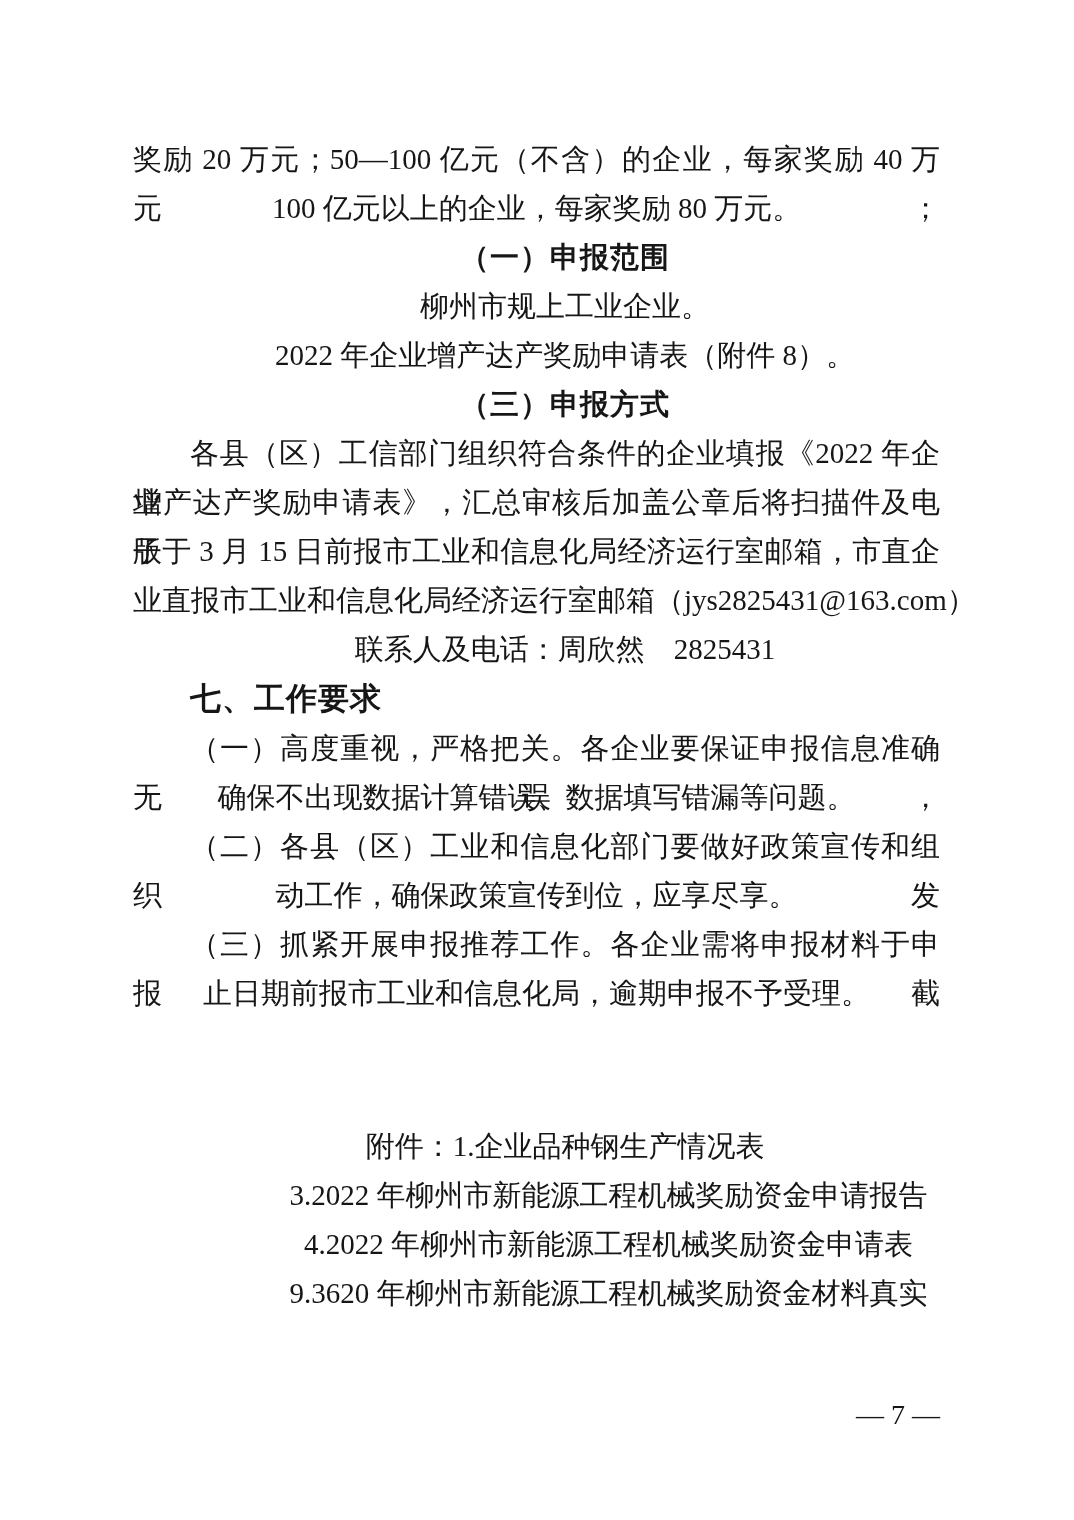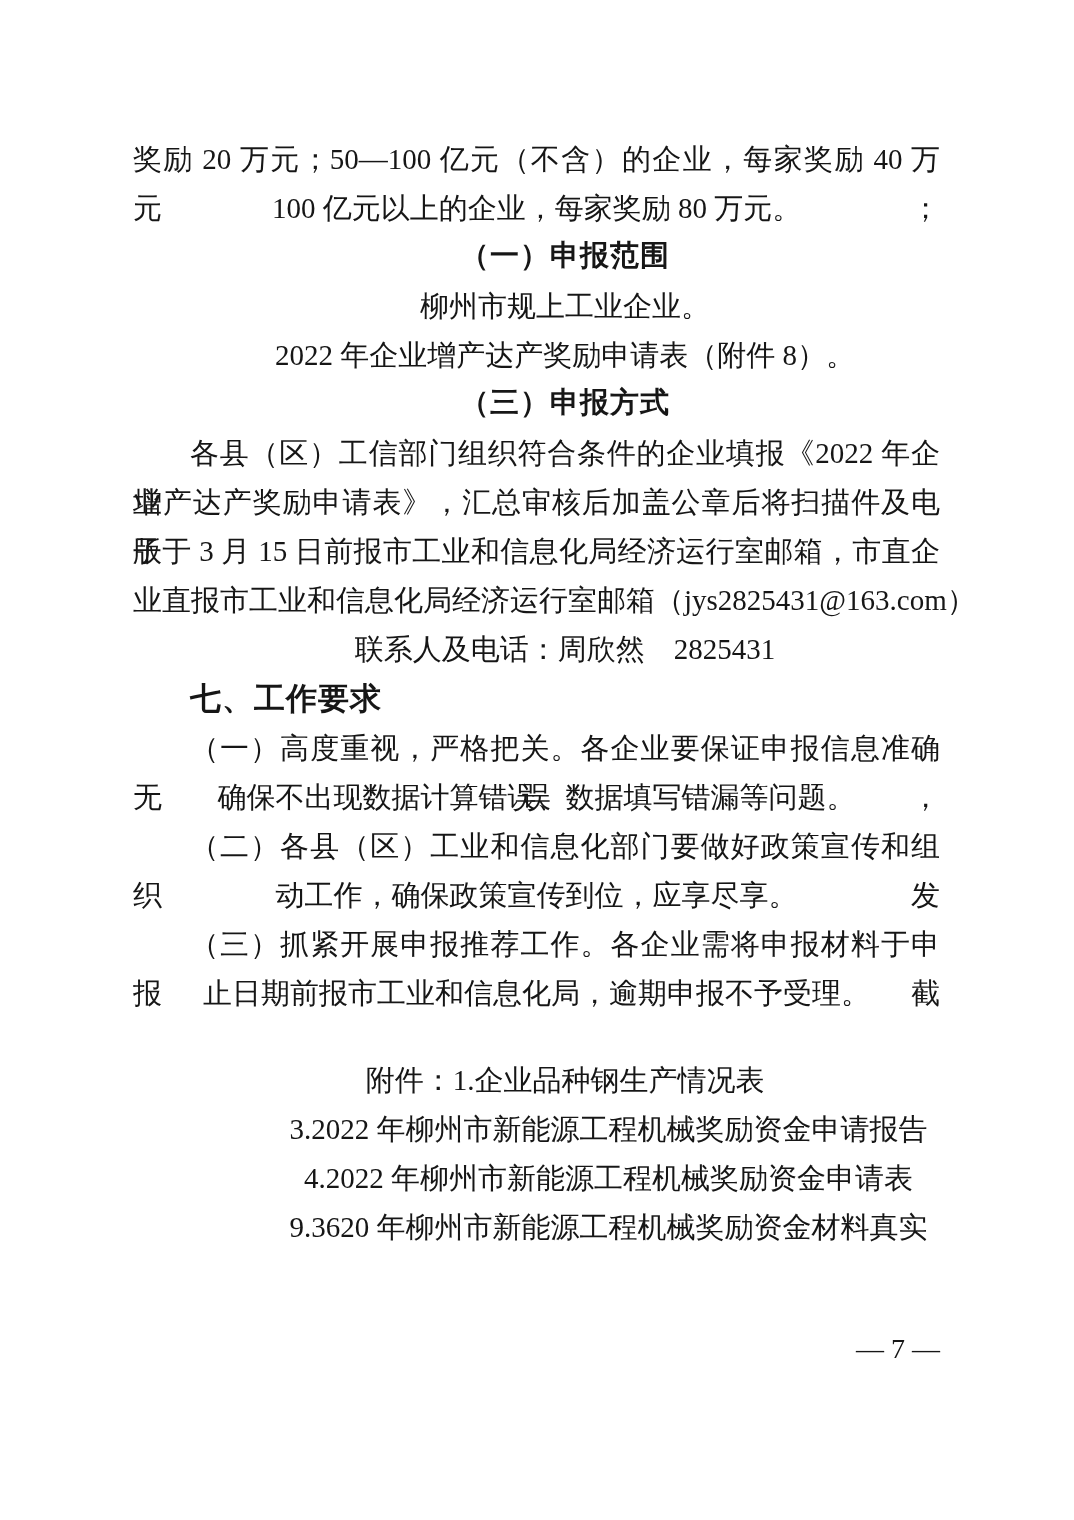--- a/index.html
+++ b/index.html
@@ -33,33 +33,32 @@
   .line.just {
     white-space: normal;
     text-align: justify;
     text-align-last: justify;
   }
   .line.ind { padding-left: 57px; }
   .line.ind.just { padding-left: 0; text-indent: 57px; }
   .sub-heading {
     font-weight: bold;
     letter-spacing: 1px;
-    font-family: Liberation Mono, monospace;
   }
   .main-heading {
     font-family: "Liberation Sans", "DejaVu Sans", sans-serif;
     font-weight: bold;
     font-size: 31px;
     line-height: 50px;
     height: 50px;
     margin-top: 0;
     padding-left: 57px;
     letter-spacing: 1px;
   }
-  .attachments { margin-top: 38px; }
+  .attachments { margin-top: 104px; }
   .attachments .hang { padding-left: 144px; }
   .page-number {
     margin-top: 28px;
     font-size: 28px;
     line-height: 40px;
     text-align: right;
     padding-right: 0;
   }
 </style>
 </head>

